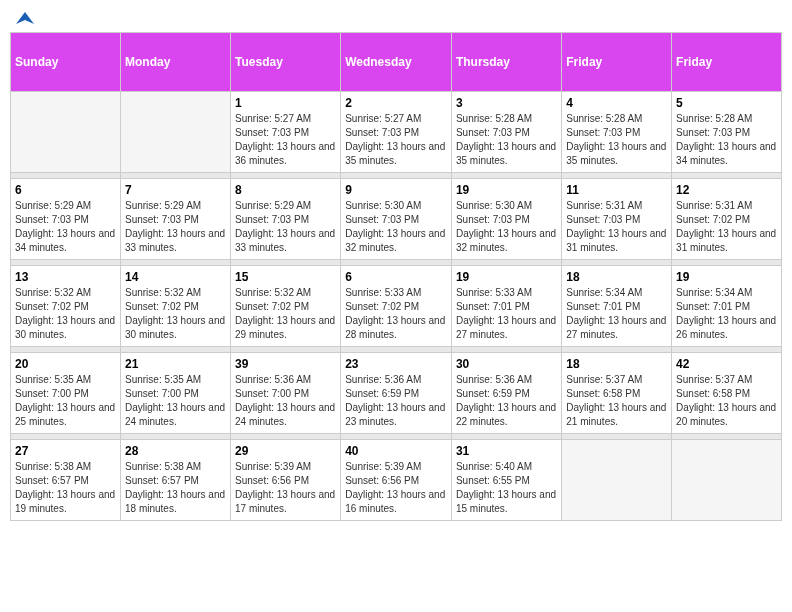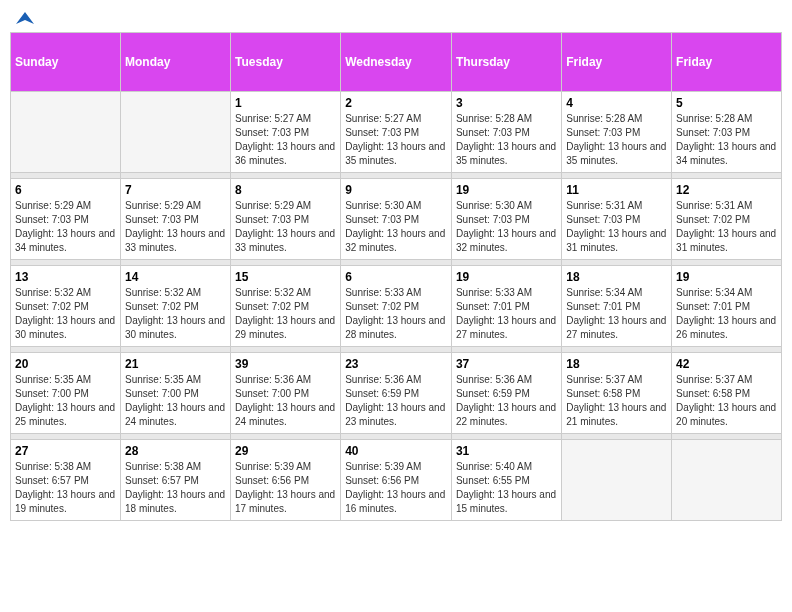--- a/index.html
+++ b/index.html
@@ -232,21 +232,21 @@
         </td>
         <td>
           <div class="day-num">39</div>
           <div class="day-info">Sunrise: 5:36 AM<br>Sunset: 7:00 PM<br>Daylight: 13 hours and 24 minutes.</div>
         </td>
         <td>
           <div class="day-num">23</div>
           <div class="day-info">Sunrise: 5:36 AM<br>Sunset: 6:59 PM<br>Daylight: 13 hours and 23 minutes.</div>
         </td>
         <td>
-          <div class="day-num">37</div>
+          <div class="day-num">30</div>
           <div class="day-info">Sunrise: 5:36 AM<br>Sunset: 6:59 PM<br>Daylight: 13 hours and 22 minutes.</div>
         </td>
         <td>
           <div class="day-num">18</div>
           <div class="day-info">Sunrise: 5:37 AM<br>Sunset: 6:58 PM<br>Daylight: 13 hours and 21 minutes.</div>
         </td>
         <td>
           <div class="day-num">42</div>
           <div class="day-info">Sunrise: 5:37 AM<br>Sunset: 6:58 PM<br>Daylight: 13 hours and 20 minutes.</div>
         </td>

